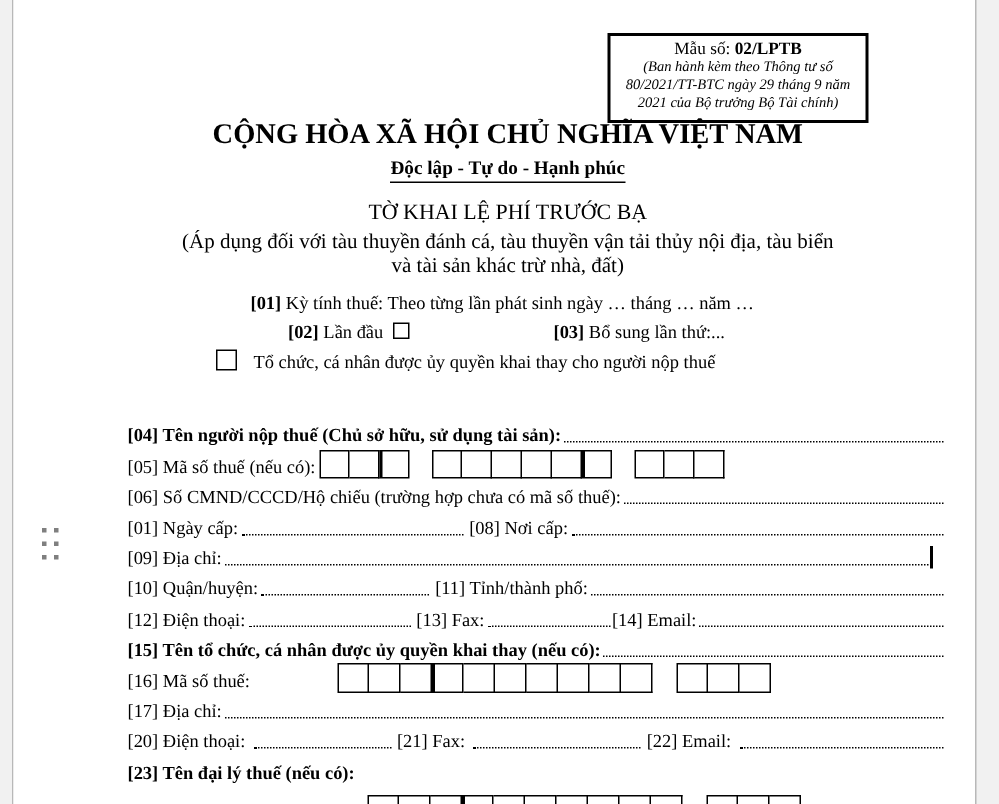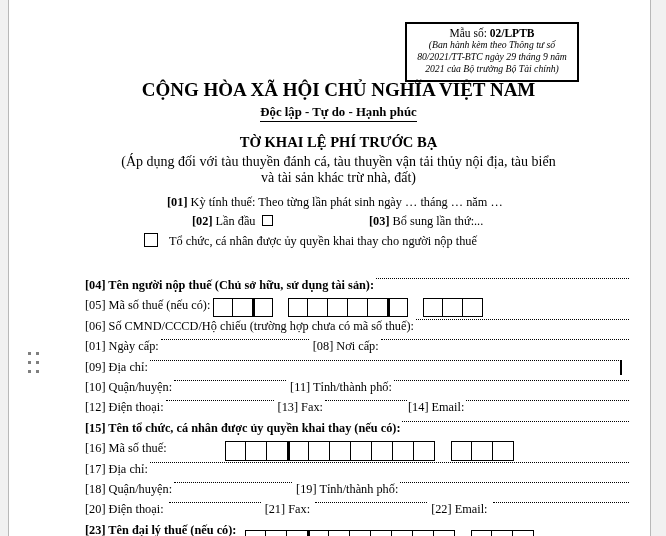--- a/index.html
+++ b/index.html
@@ -20,32 +20,32 @@
     border:2px solid #000;text-align:center;padding:3px 3px 4px;margin-top:12px;
   }
   .formbox .l1{font-size:11.5px;}
   .formbox .li{font-style:italic;font-size:9.7px;line-height:12.2px;}
 
   
   .header{position:absolute;left:0;right:0;top:79px;text-align:center;padding-left:18px;}
   .motto1{font-weight:bold;font-size:19px;}
   .motto2{margin-top:4px;}
   .motto2 span{font-weight:bold;font-size:12.8px;display:inline-block;border-bottom:1px solid #000;padding-bottom:1px;}
-  .title{margin-top:12px;font-weight:bold;font-size:14.6px;}
+  .title{margin-top:12px;font-weight:normal;font-size:14.6px;}
   .subtitle{margin-top:3px;font-size:14px;line-height:16px;}
 
   
   .abs{position:absolute;white-space:nowrap;padding-left:24px;}
   .num{font-weight:bold;}
   .smallbox{display:inline-block;width:9px;height:9px;border:1.2px solid #000;margin-left:6px;vertical-align:-1px;}
   .bigbox{display:inline-block;width:12px;height:12px;border:1.3px solid #000;vertical-align:-2px;margin-right:11px;}
 
   
   .main-form{position:absolute;left:76px;right:20px;top:278px;}
-  .frow{display:flex;align-items:flex-start;height:20.4px;position:relative;}
+  .frow{display:flex;align-items:flex-end;height:20.4px;position:relative;}
   .frow .lbl{white-space:pre;}
   .b{font-weight:bold;}
   .leader{flex:1 1 auto;border-bottom:1.5px dotted #000;margin:0 1px 3px 2px;min-width:8px;}
   .leader.fx{flex:0 0 auto;}
   .gap{flex:0 0 auto;width:3px;}
   .caret{flex:0 0 auto;width:2.5px;height:15px;background:#000;margin-bottom:1px;}
   .spacer8{flex:0 0 8px;}
 
   
   .boxes{display:flex;align-items:flex-end;}
@@ -218,27 +218,20 @@
             <span class="bcell"></span>
           </span>
         </span>
     </div>
 
     <div class="frow">
       <span class="lbl">[17] Địa chỉ:</span>
       <span class="leader"></span>
     </div>
 
-    <div class="frow">
-      <span class="lbl">[18] Quận/huyện:</span>
-      <span class="leader fx" style="width:118px;"></span>
-      <span class="gap"></span>
-      <span class="lbl">[19] Tỉnh/thành phố:</span>
-      <span class="leader"></span>
-    </div>
 
     <div class="frow">
       <span class="lbl">[20] Điện thoại: </span>
       <span class="leader fx" style="width:92px;"></span>
       <span class="gap"></span>
       <span class="lbl">[21] Fax: </span>
       <span class="leader fx" style="width:112px;"></span>
       <span class="gap"></span>
       <span class="lbl">[22] Email: </span>
       <span class="leader"></span>

